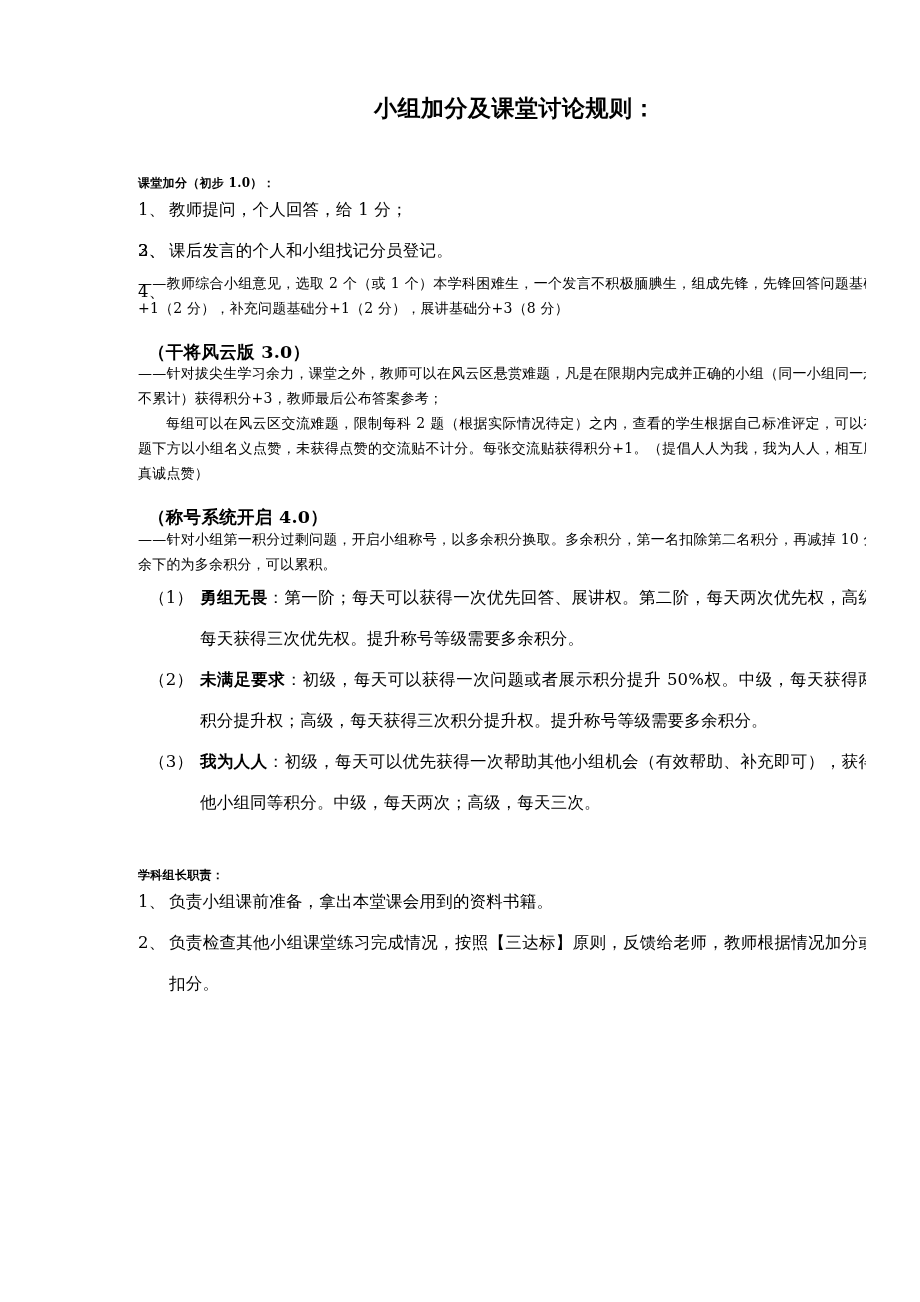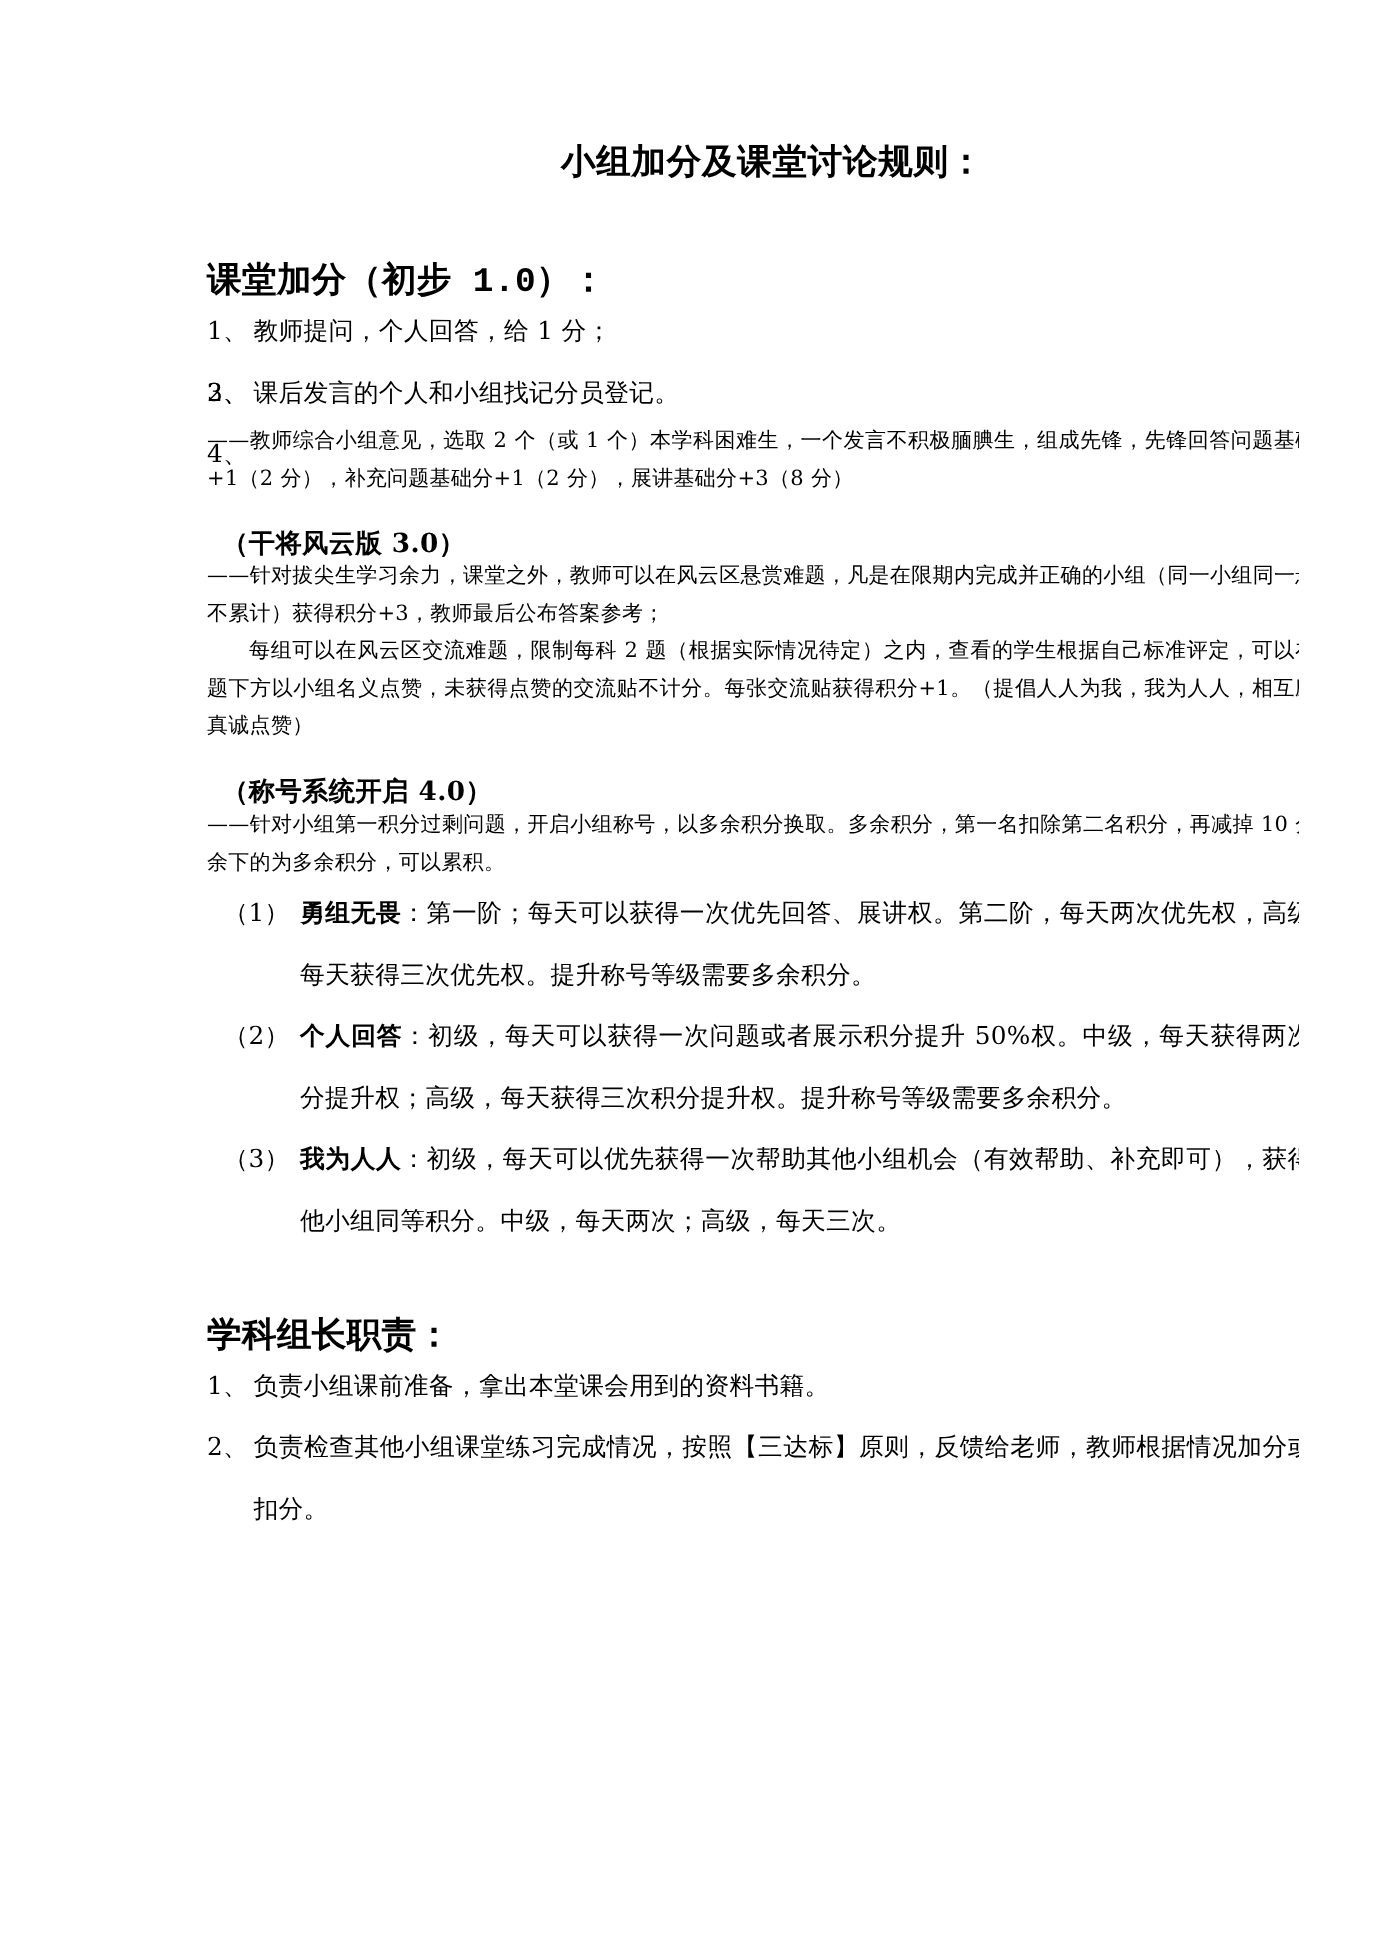--- a/index.html
+++ b/index.html
@@ -35,26 +35,25 @@
     font-size: 23px;
     line-height: 1.2;
     margin: 0;
     padding-top: 94px;
     letter-spacing: 0.5px;
   }
 
   
   .section-heading {
     font-weight: bold;
-    font-size: 23px;
+    font-size: 12px;
     line-height: 1.0;
     margin: 0;
     padding-top: 46px;
     letter-spacing: 0.3px;
-    font-family: Liberation Mono, monospace;
   }
   .section-heading.first { padding-top: 55px; }
 
   
   .version-heading {
     font-weight: bold;
     font-size: 17.5px;
     line-height: 1.0;
     margin: 0;
     padding-top: 23px;
@@ -149,21 +148,21 @@
 
     <h3 class="version-heading">（称号系统开启 4.0）</h3>
     <p class="body-para">——针对小组第一积分过剩问题，开启小组称号，以多余积分换取。多余积分，第一名扣除第二名积分，再减掉 10 分，余下的为多余积分，可以累积。</p>
 
     <p class="paren-item">
       <span class="marker">（1）</span>
       <span class="lead">勇组无畏</span><span>：第一阶；每天可以获得一次优先回答、展讲权。第二阶，每天两次优先权，高级，每天获得三次优先权。提升称号等级需要多余积分。</span>
     </p>
     <p class="paren-item">
       <span class="marker">（2）</span>
-      <span class="lead">个人回答</span><span>：初级，每天可以获得一次问题或者展示积分提升 50%权。中级，每天获得两次积分提升权；高级，每天获得三次积分提升权。提升称号等级需要多余积分。</span>
+      <span class="lead">未满足要求</span><span>：初级，每天可以获得一次问题或者展示积分提升 50%权。中级，每天获得两次积分提升权；高级，每天获得三次积分提升权。提升称号等级需要多余积分。</span>
     </p>
     <p class="paren-item">
       <span class="marker">（3）</span>
       <span class="lead">我为人人</span><span>：初级，每天可以优先获得一次帮助其他小组机会（有效帮助、补充即可），获得其他小组同等积分。中级，每天两次；高级，每天三次。</span>
     </p>
 
     <h2 class="section-heading">学科组长职责：</h2>
 
     <p class="num-item">
       <span class="marker">1、</span>

